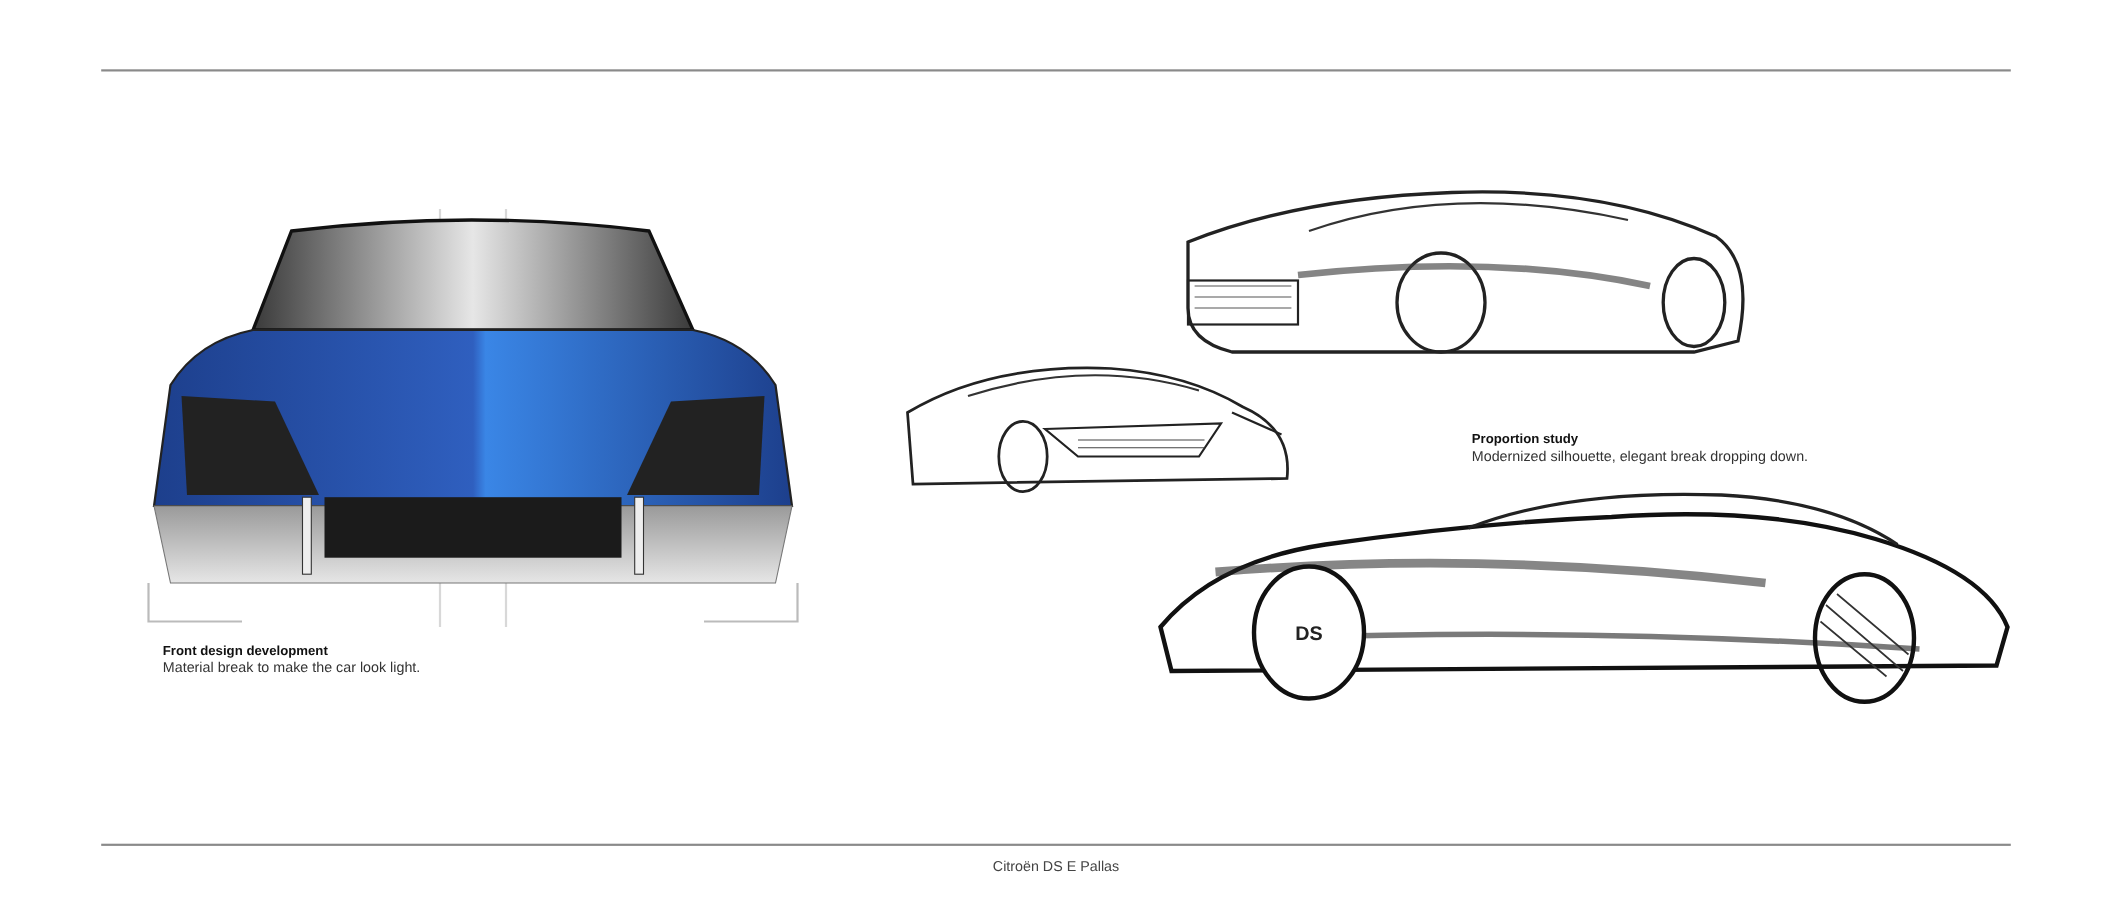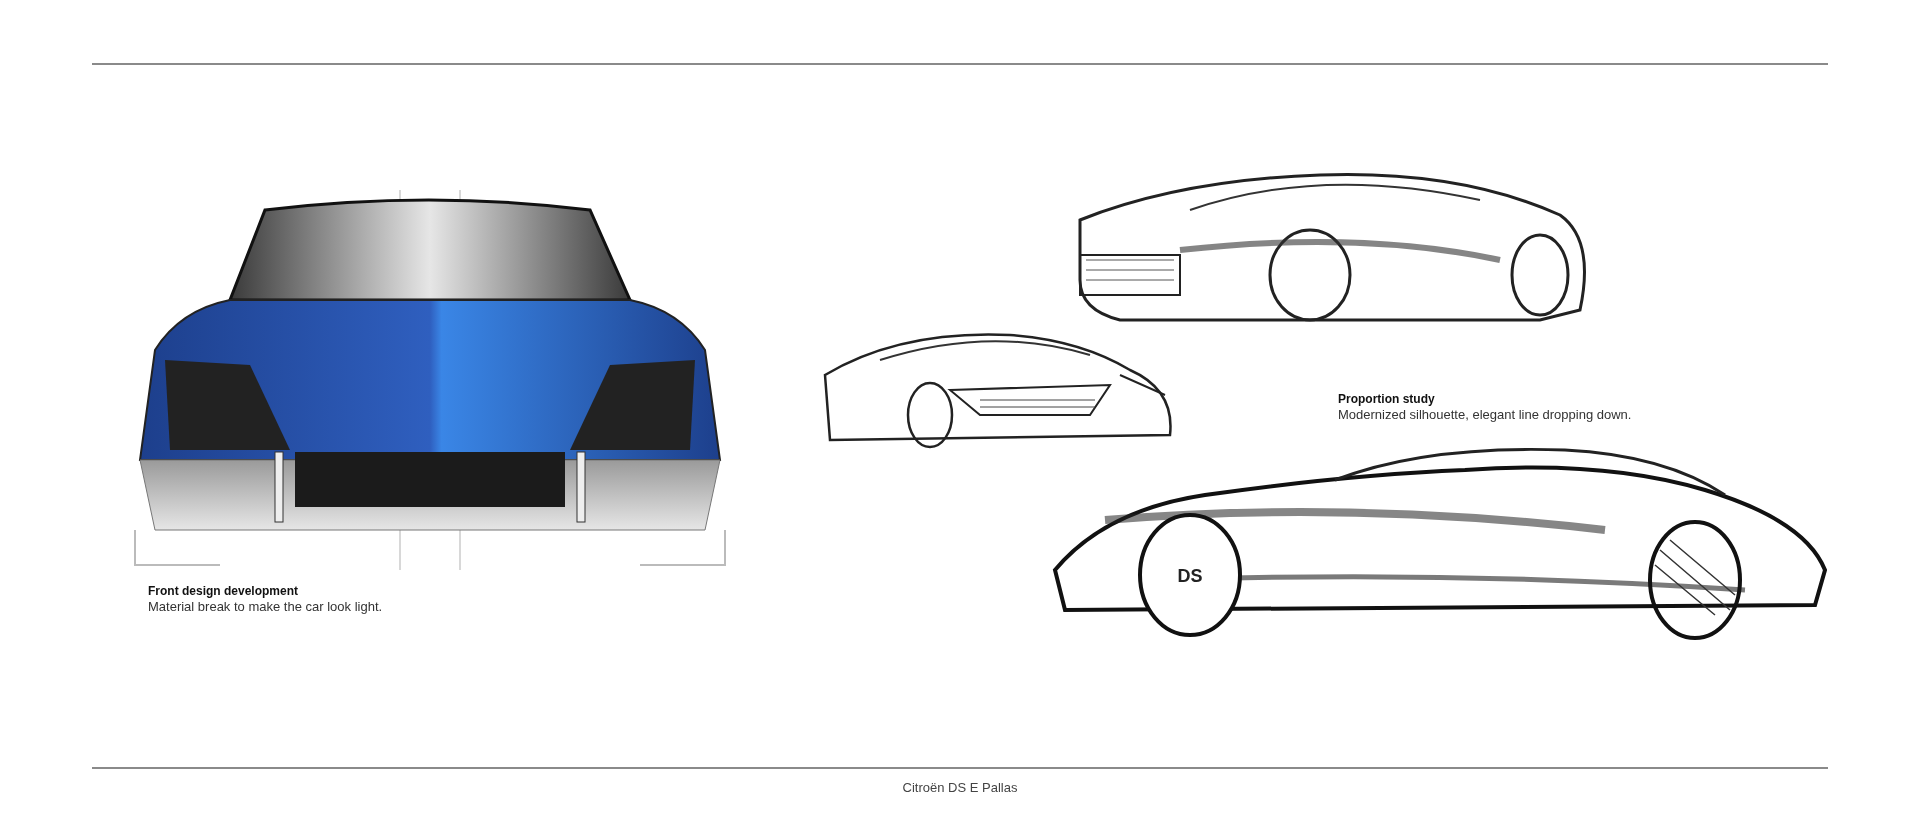--- a/index.html
+++ b/index.html
@@ -65,21 +65,21 @@
   <path d="M130 50 Q260 5 420 40" fill="none" stroke="#333" stroke-width="2"></path>
   <rect x="20" y="95" width="100" height="40" fill="none" stroke="#222" stroke-width="2"></rect>
   <path d="M26 100 L114 100 M26 110 L114 110 M26 120 L114 120" stroke="#555"></path>
   <ellipse cx="250" cy="115" rx="40" ry="45" fill="none" stroke="#222" stroke-width="3"></ellipse>
   <ellipse cx="480" cy="115" rx="28" ry="40" fill="none" stroke="#222" stroke-width="3"></ellipse>
   <path d="M120 90 Q300 70 440 100" fill="none" stroke="#333" stroke-width="6" opacity="0.6"></path>
 </svg>
 
 <div class="caption cap-prop">
   <div class="title">Proportion study</div>
-  <div>Modernized silhouette, elegant line dropping down.</div>
+  <div>Modernized silhouette, elegant break dropping down.</div>
 </div>
 
 <svg class="art sketch2" viewBox="0 0 380 150">
   <path d="M15 60 Q90 15 200 20 Q270 25 320 55 Q365 75 360 120 L20 125 Z" fill="none" stroke="#222" stroke-width="2.5"></path>
   <path d="M70 45 Q180 10 280 40" fill="none" stroke="#333" stroke-width="2"></path>
   <path d="M140 75 L300 70 L280 100 L170 100 Z" fill="none" stroke="#222" stroke-width="2"></path>
   <path d="M170 85 L285 85 M170 92 L285 92" stroke="#444"></path>
   <ellipse cx="120" cy="100" rx="22" ry="32" fill="none" stroke="#222" stroke-width="2.5"></ellipse>
   <path d="M310 60 L355 80" stroke="#222" stroke-width="2"></path>
 </svg>

